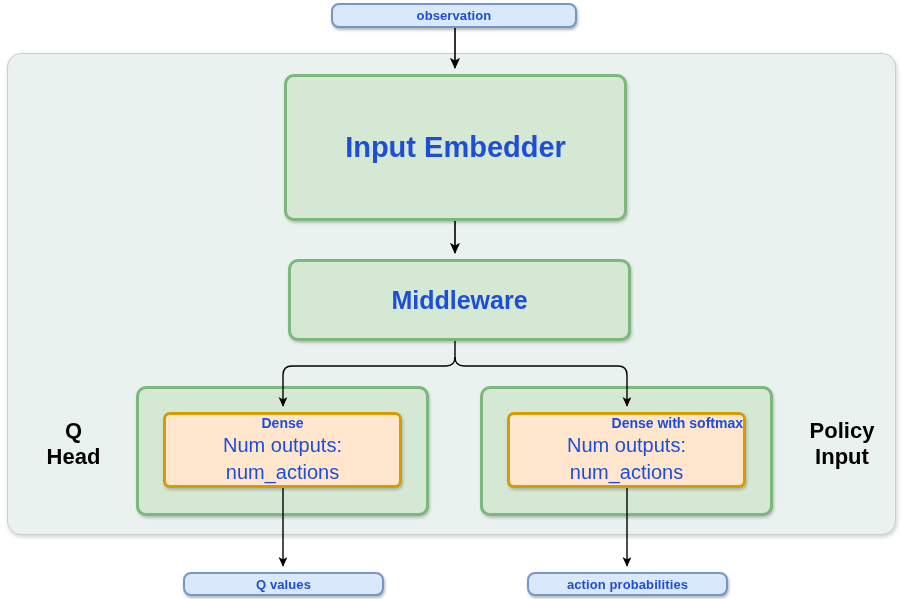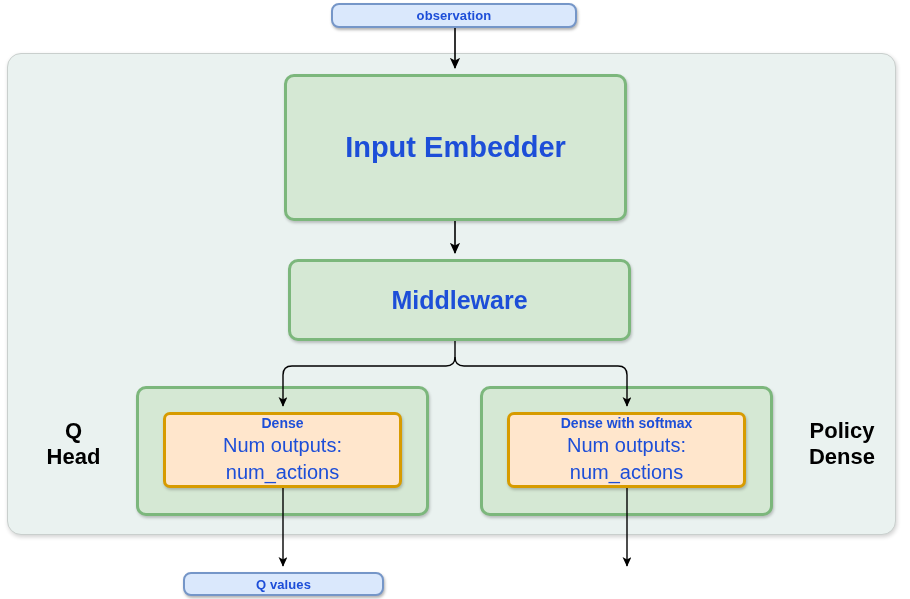--- a/index.html
+++ b/index.html
@@ -121,32 +121,35 @@
   <div class="node orange-box" style="left:163px; top:412px; width:239px; height:76px;">
     <span class="orange-title">Dense</span>
     <span class="orange-sub">Num outputs: num_actions</span>
   </div>
 
   <div class="head-label" style="left:22px; top:418px; width:103px;">Q
 Head</div>
 
   <div class="green-group" style="position:absolute; left:480px; top:386px; width:293px; height:130px; box-sizing:border-box;"></div>
 
-  <div class="node orange-box" style="left:507px; top:412px; width:239px; height:76px;">
+  <div class="node orange-box" style="left:507px; top:412px; width:239px; height:76px;align-items:flex-end;">
     <span class="orange-title">Dense with softmax</span>
     <span class="orange-sub">Num outputs: num_actions</span>
   </div>
 
   <div class="head-label" style="left:787px; top:418px; width:110px;">Policy
-Dense</div>
+Input</div>
 
   <div class="node blue-box" style="left:183px; top:572px; width:201px; height:24px;">
     <span>Q values</span>
   </div>
 
+  <div class="node blue-box" style="left:527px; top:572px; width:201px; height:24px;">
+    <span>action probabilities</span>
+  </div>
 
   <svg class="edges" viewBox="0 0 910 599">
     <defs>
       <marker id="arrowhead" markerWidth="9" markerHeight="9" refX="6.4" refY="3.2" orient="auto" markerUnits="strokeWidth">
         <path d="M0,0 L7,3.2 L0,6.4 L1.7,3.2 z" fill="#000000"></path>
       </marker>
     </defs>
 
     <path d="M455,28 L455,68" stroke="#000000" stroke-width="1.6" fill="none" marker-end="url(#arrowhead)"></path>
 

